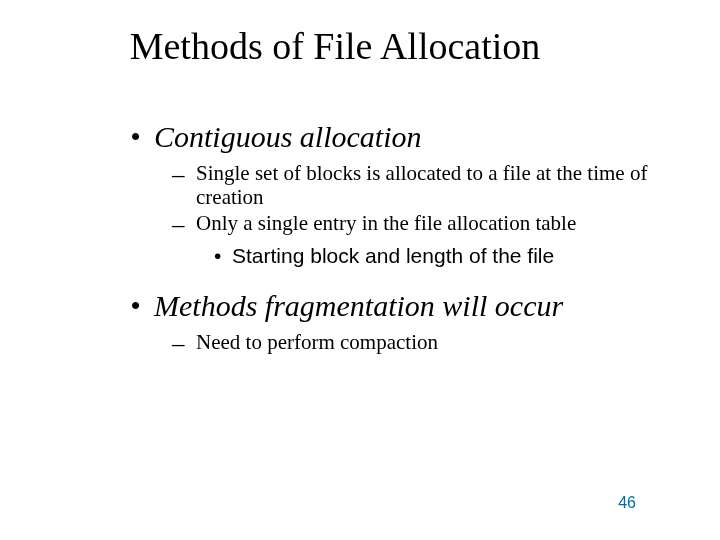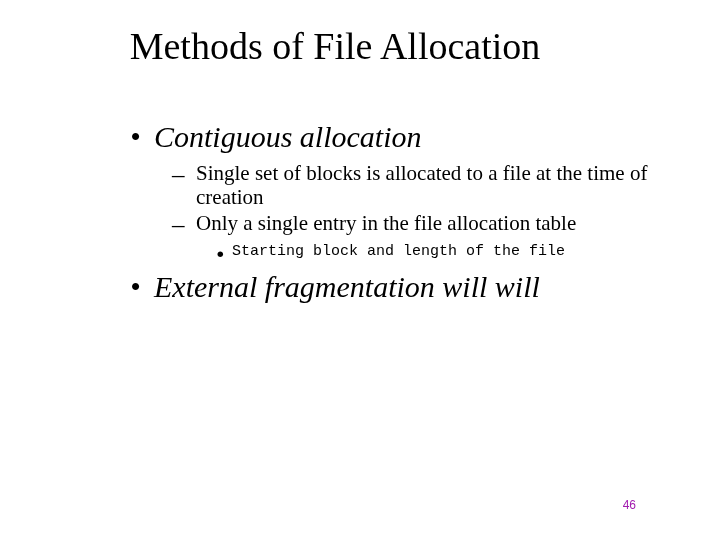--- a/index.html
+++ b/index.html
@@ -62,40 +62,40 @@
   .lvl2::before {
     content: "–";
     position: absolute;
     left: 42px;
     top: 0;
     font-size: 25px;
   }
   .lvl3 {
     position: relative;
     padding-left: 102px;
-    font-size: 15px;
-    font-family: Liberation Mono, monospace;
+    font-size: 21px;
+    font-family: Liberation Sans, sans-serif;
     line-height: 1.25;
     margin-top: 8px;
-    margin-bottom: 8px;
+    margin-bottom: 20px;
   }
   .lvl3::before {
     content: "•";
     position: absolute;
     left: 84px;
     top: 0;
     font-size: 21px;
   }
   .pagenum {
     position: absolute;
     right: 34px;
     bottom: 28px;
     font-family: Arial, Helvetica, sans-serif;
-    font-size: 12px;
-    color: #a21caf;
+    font-size: 16px;
+    color: #0369a1;
   }
 </style>
 </head>
 <body>
 
 <div class="slide">
 
   <div class="title">Methods of File Allocation</div>
 
   <div class="content">
@@ -110,21 +110,26 @@
       </div>
       <div class="lvl2">
         <span>Only a single entry in the file allocation table</span>
       </div>
       <div class="lvl3">
         <span>Starting block and length of the file</span>
       </div>
     </div>
 
     <div class="lvl1">
-      <span>External fragmentation will will</span>
+      <span>Methods fragmentation will occur</span>
     </div>
 
+    <div class="lvl2-group">
+      <div class="lvl2">
+        <span>Need to perform compaction</span>
+      </div>
+    </div>
 
   </div>
 
   <div class="pagenum">46</div>
 
 </div>
 
 </body></html>

